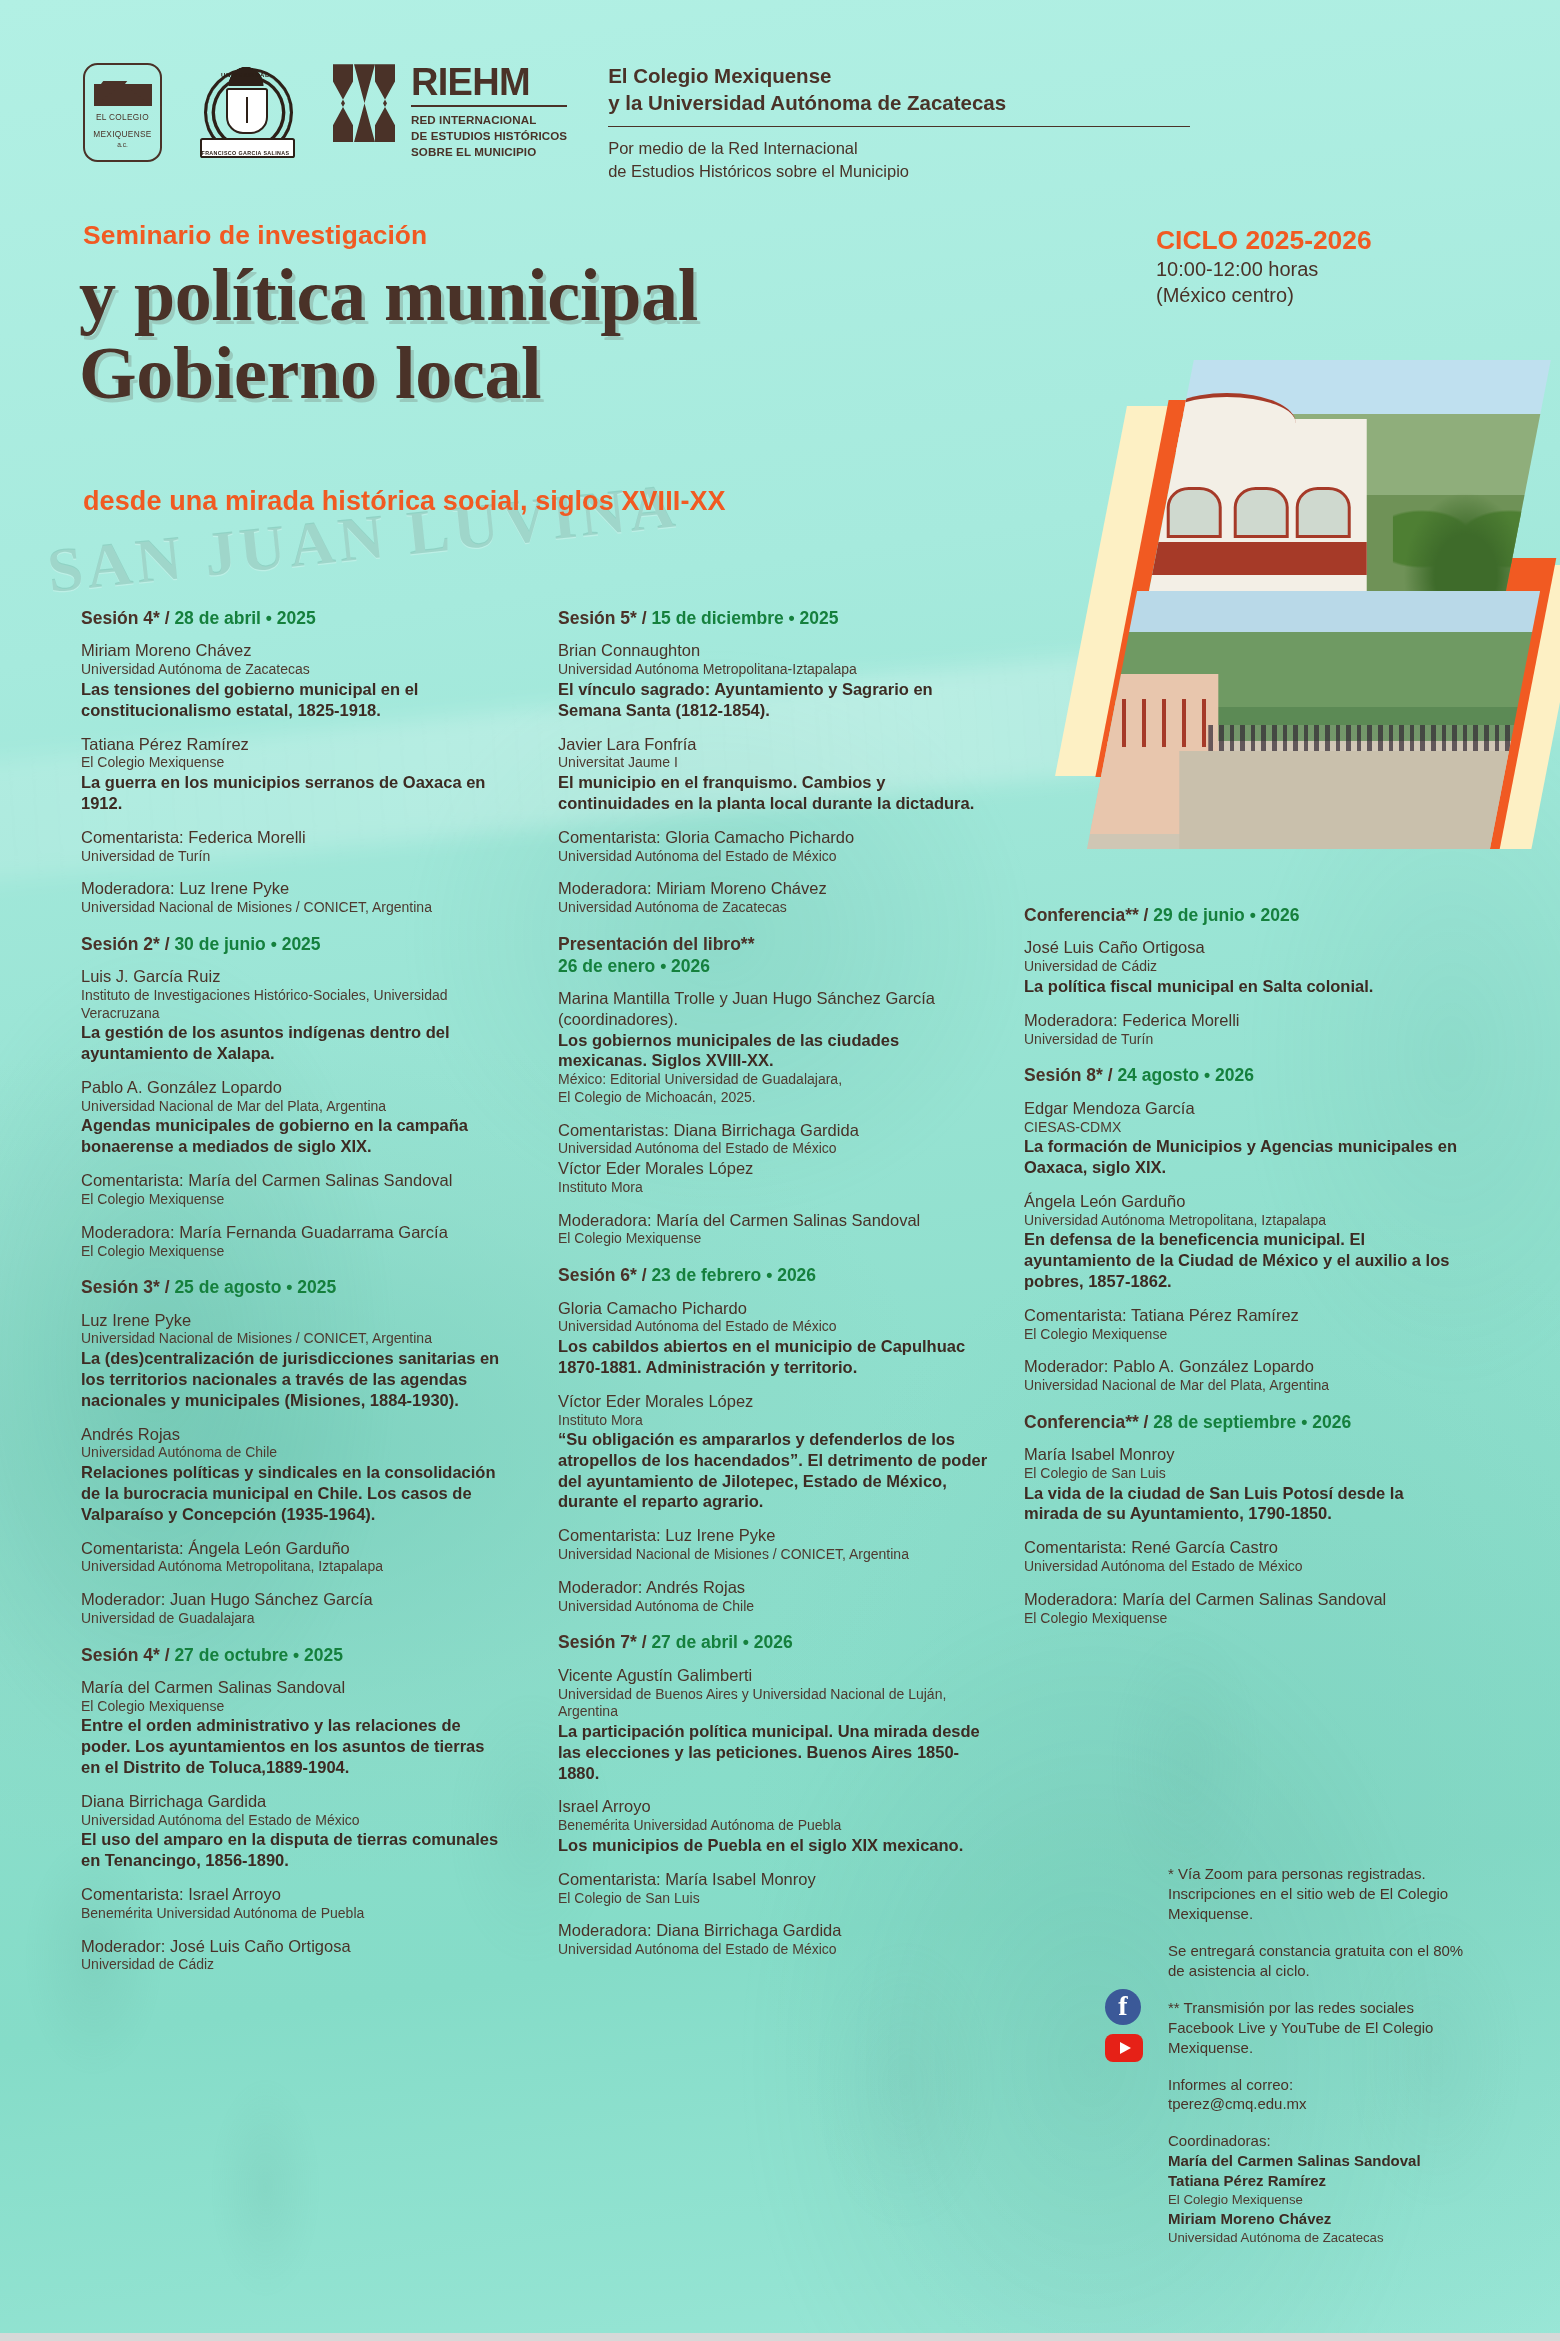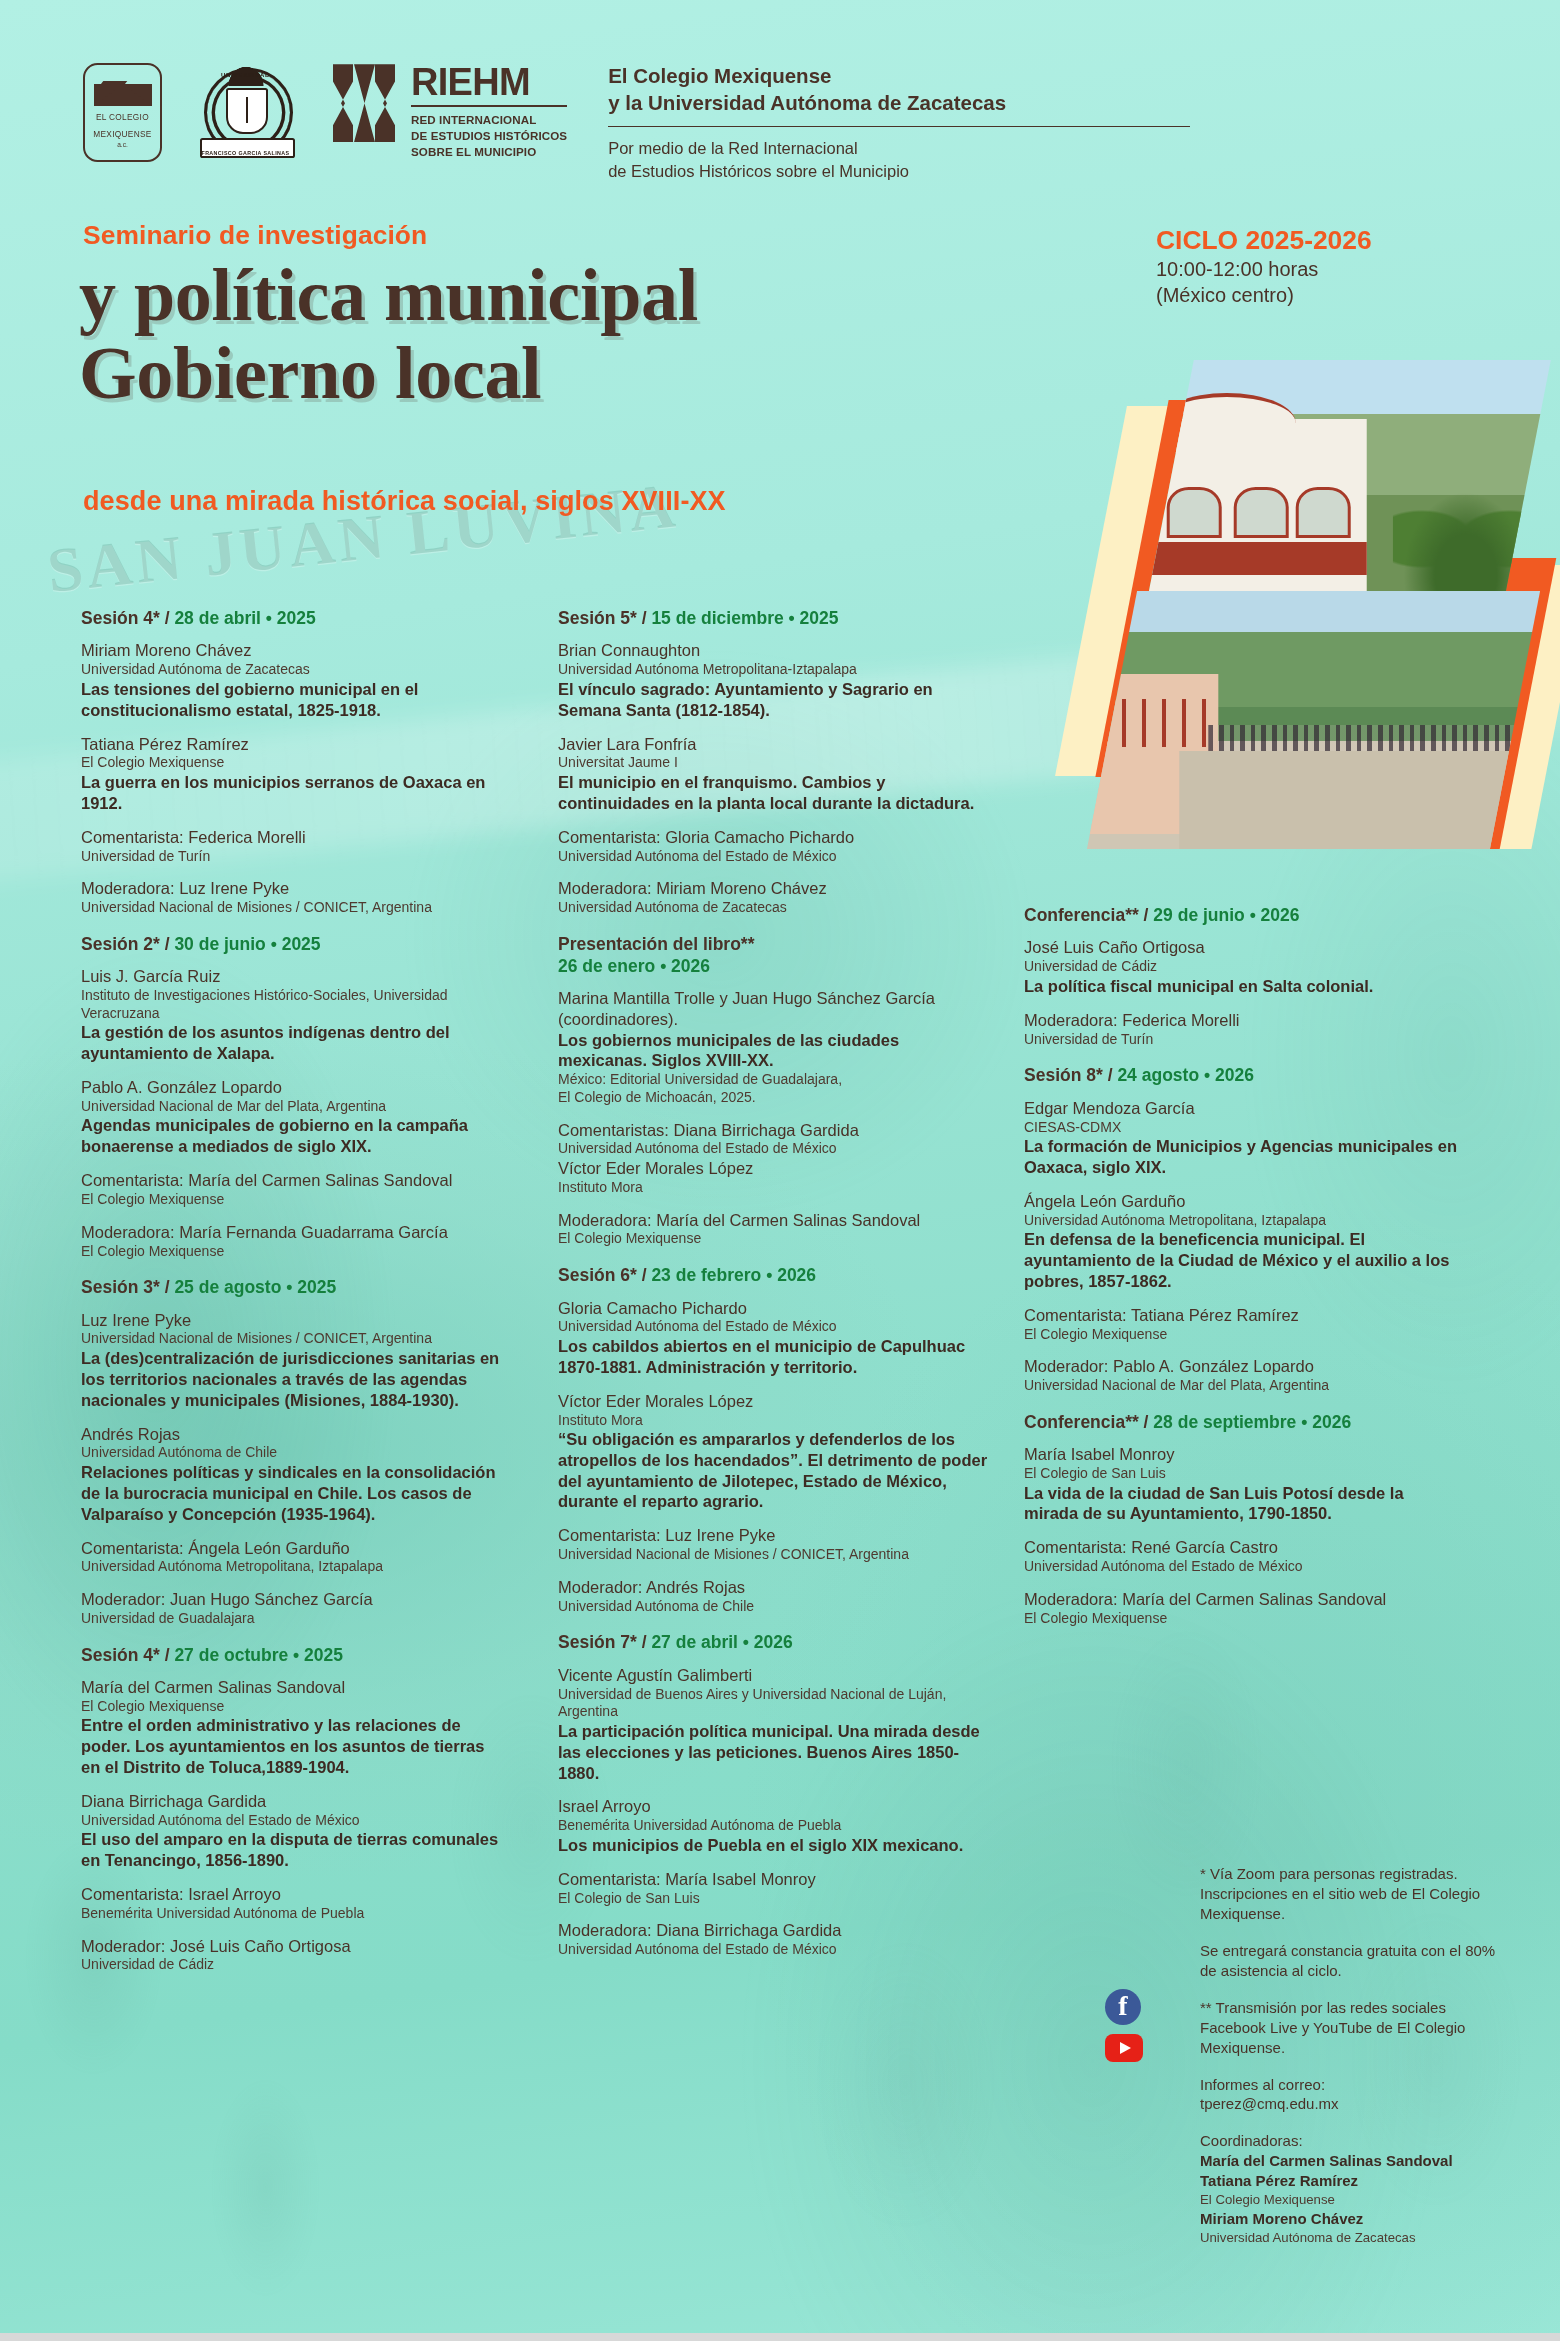--- a/index.html
+++ b/index.html
@@ -142,21 +142,21 @@
   .sess-head.two-line .date{display:block;}
 
   .entry{margin-bottom:13.2px;}
   .nm{font-size:16.5px;color:#4a3228;line-height:1.26;}
   .aff{font-size:14px;color:#4f3a30;line-height:1.26;}
   .tt{font-size:16.5px;font-weight:bold;color:#3d2b23;line-height:1.26;}
   .role{font-size:16.5px;color:#4a3228;line-height:1.26;}
   .sub-aff{font-size:14px;color:#4f3a30;line-height:1.26;}
 
   
-  .notes{position:absolute;left:1168px;top:1864px;width:311px;margin-left:32px;}
+  .notes{position:absolute;left:1168px;top:1864px;width:311px;}
   .note-p{font-size:15px;color:#4a3228;line-height:1.33;margin-bottom:17px;}
   .coord-title{font-size:15px;color:#4a3228;line-height:1.33;}
   .coord-name{font-size:15px;font-weight:bold;color:#3d2b23;line-height:1.33;}
   .coord-aff{font-size:13.2px;color:#4f3a30;line-height:1.33;}
 
   .social{position:absolute;left:1105px;top:1989px;display:flex;flex-direction:column;gap:9.3px;}
   .fb{width:36px;height:36px;border-radius:50%;background:#3b5998;position:relative;}
   .fb:after{content:"f";position:absolute;left:0;right:0;top:50%;transform:translateY(-52%);
      text-align:center;color:#fff;font-family:"Liberation Serif",serif;font-weight:bold;font-size:28px;line-height:1;}
   .yt{width:38px;height:28px;border-radius:8px;background:#e62117;position:relative;}

